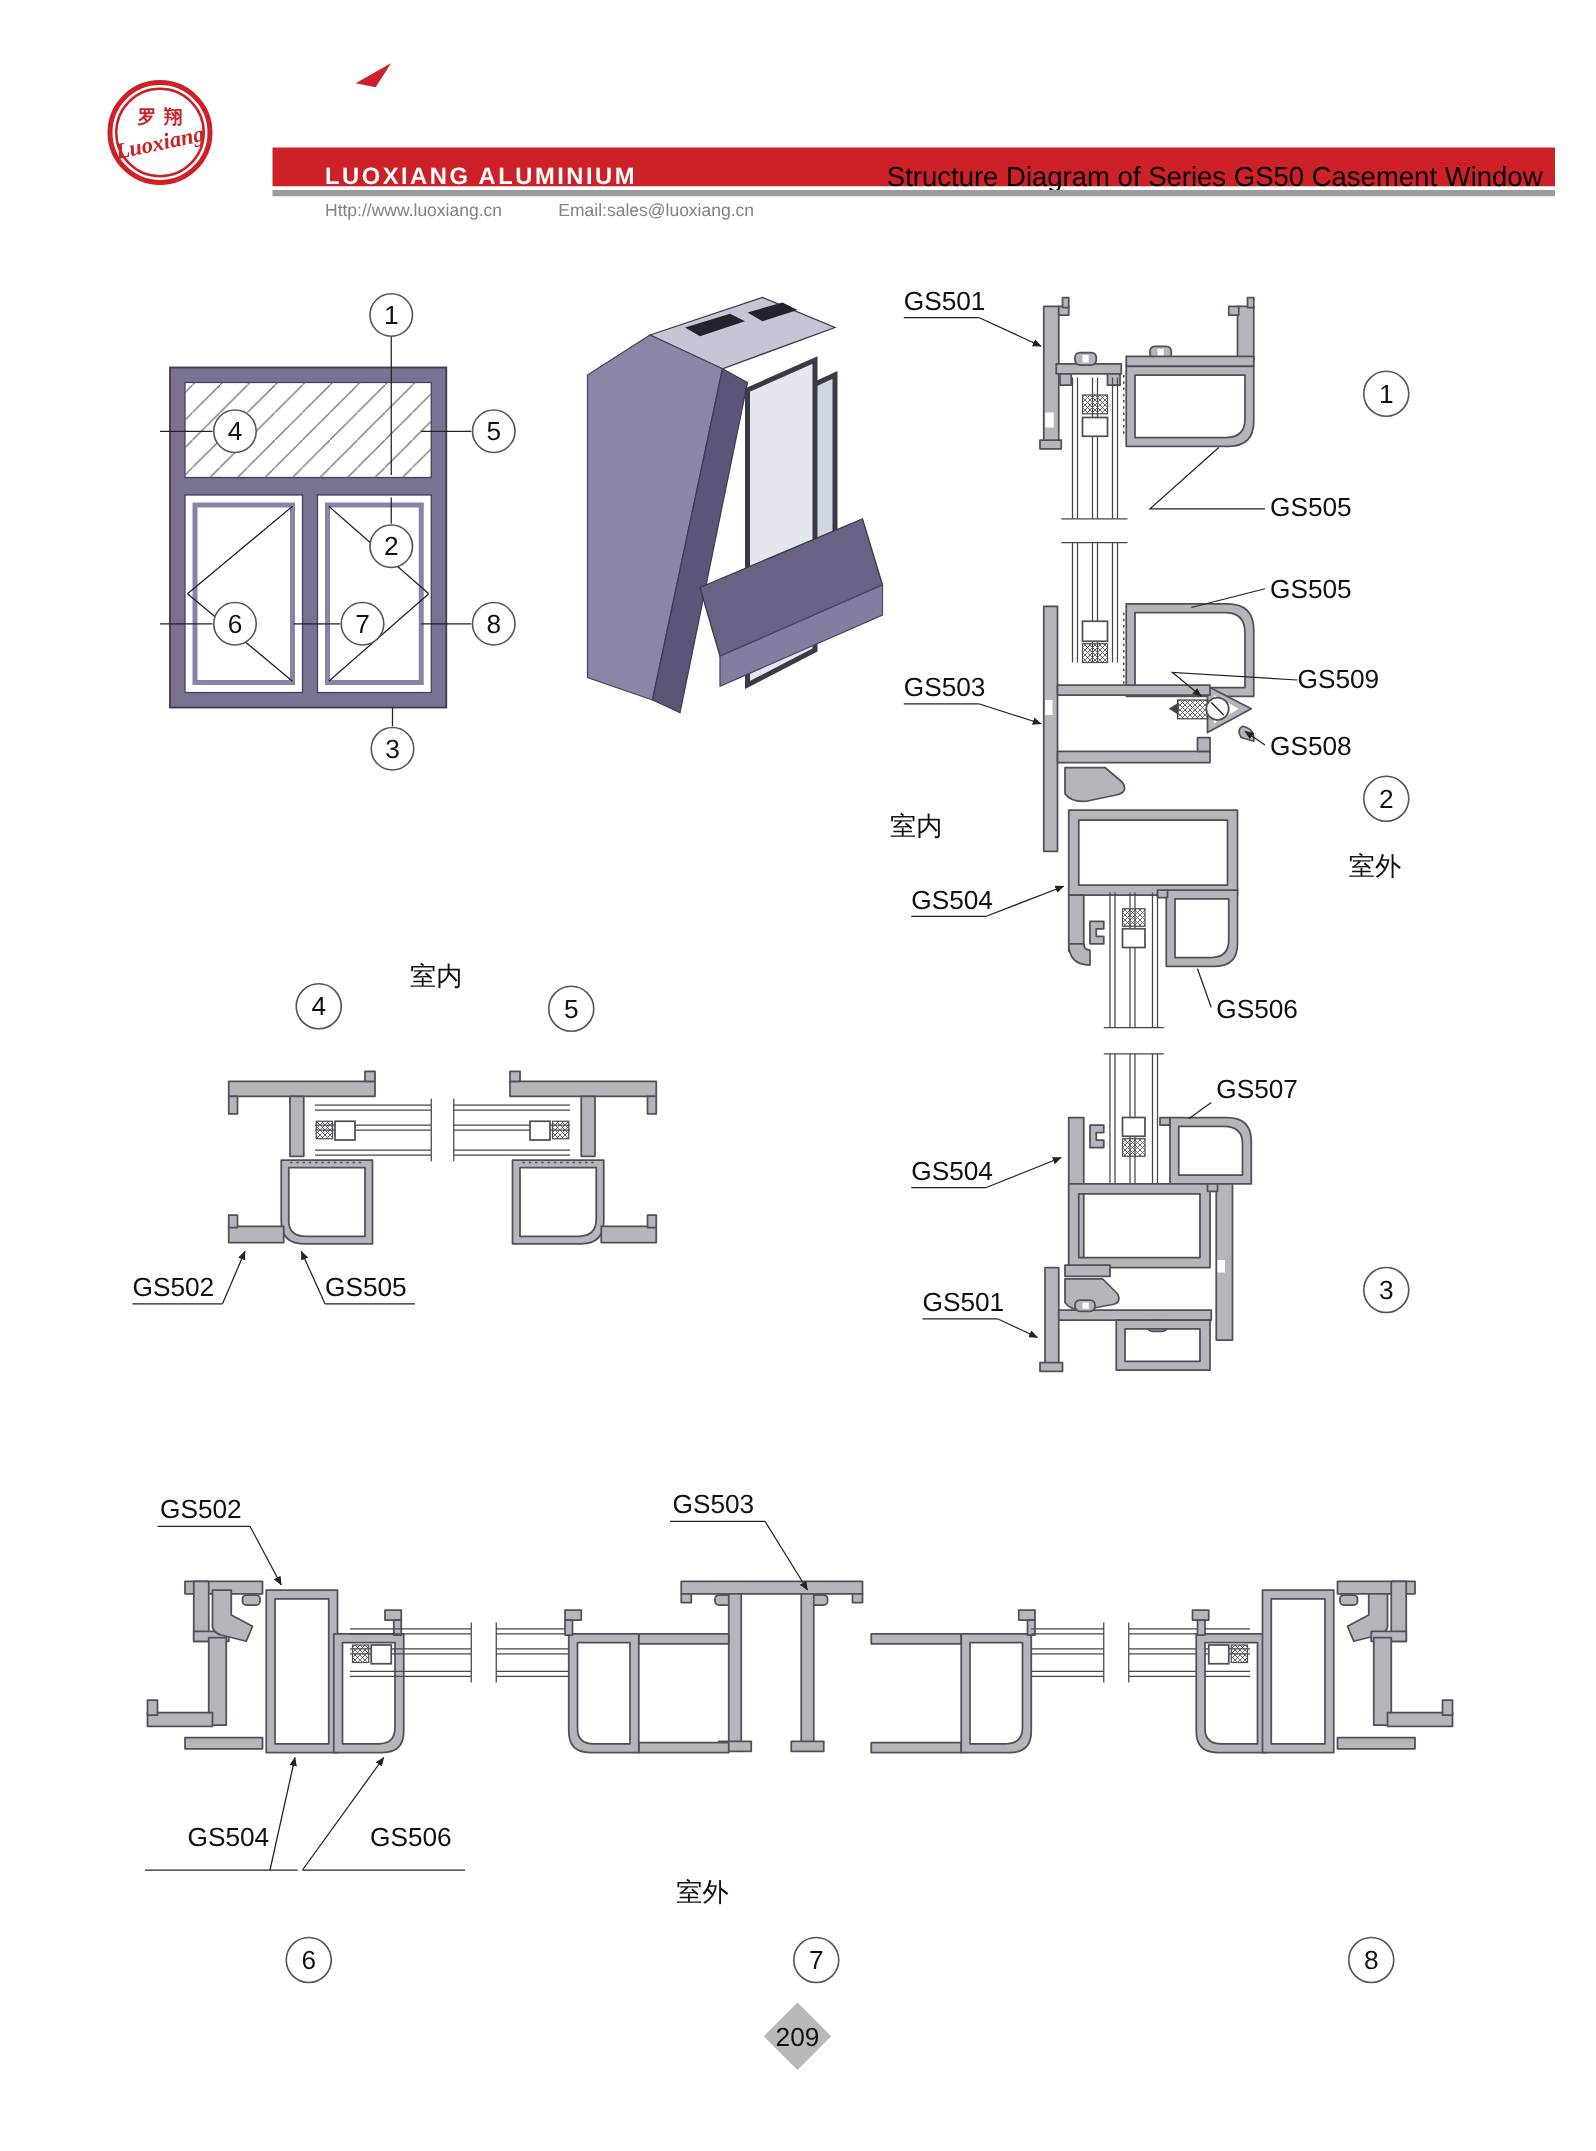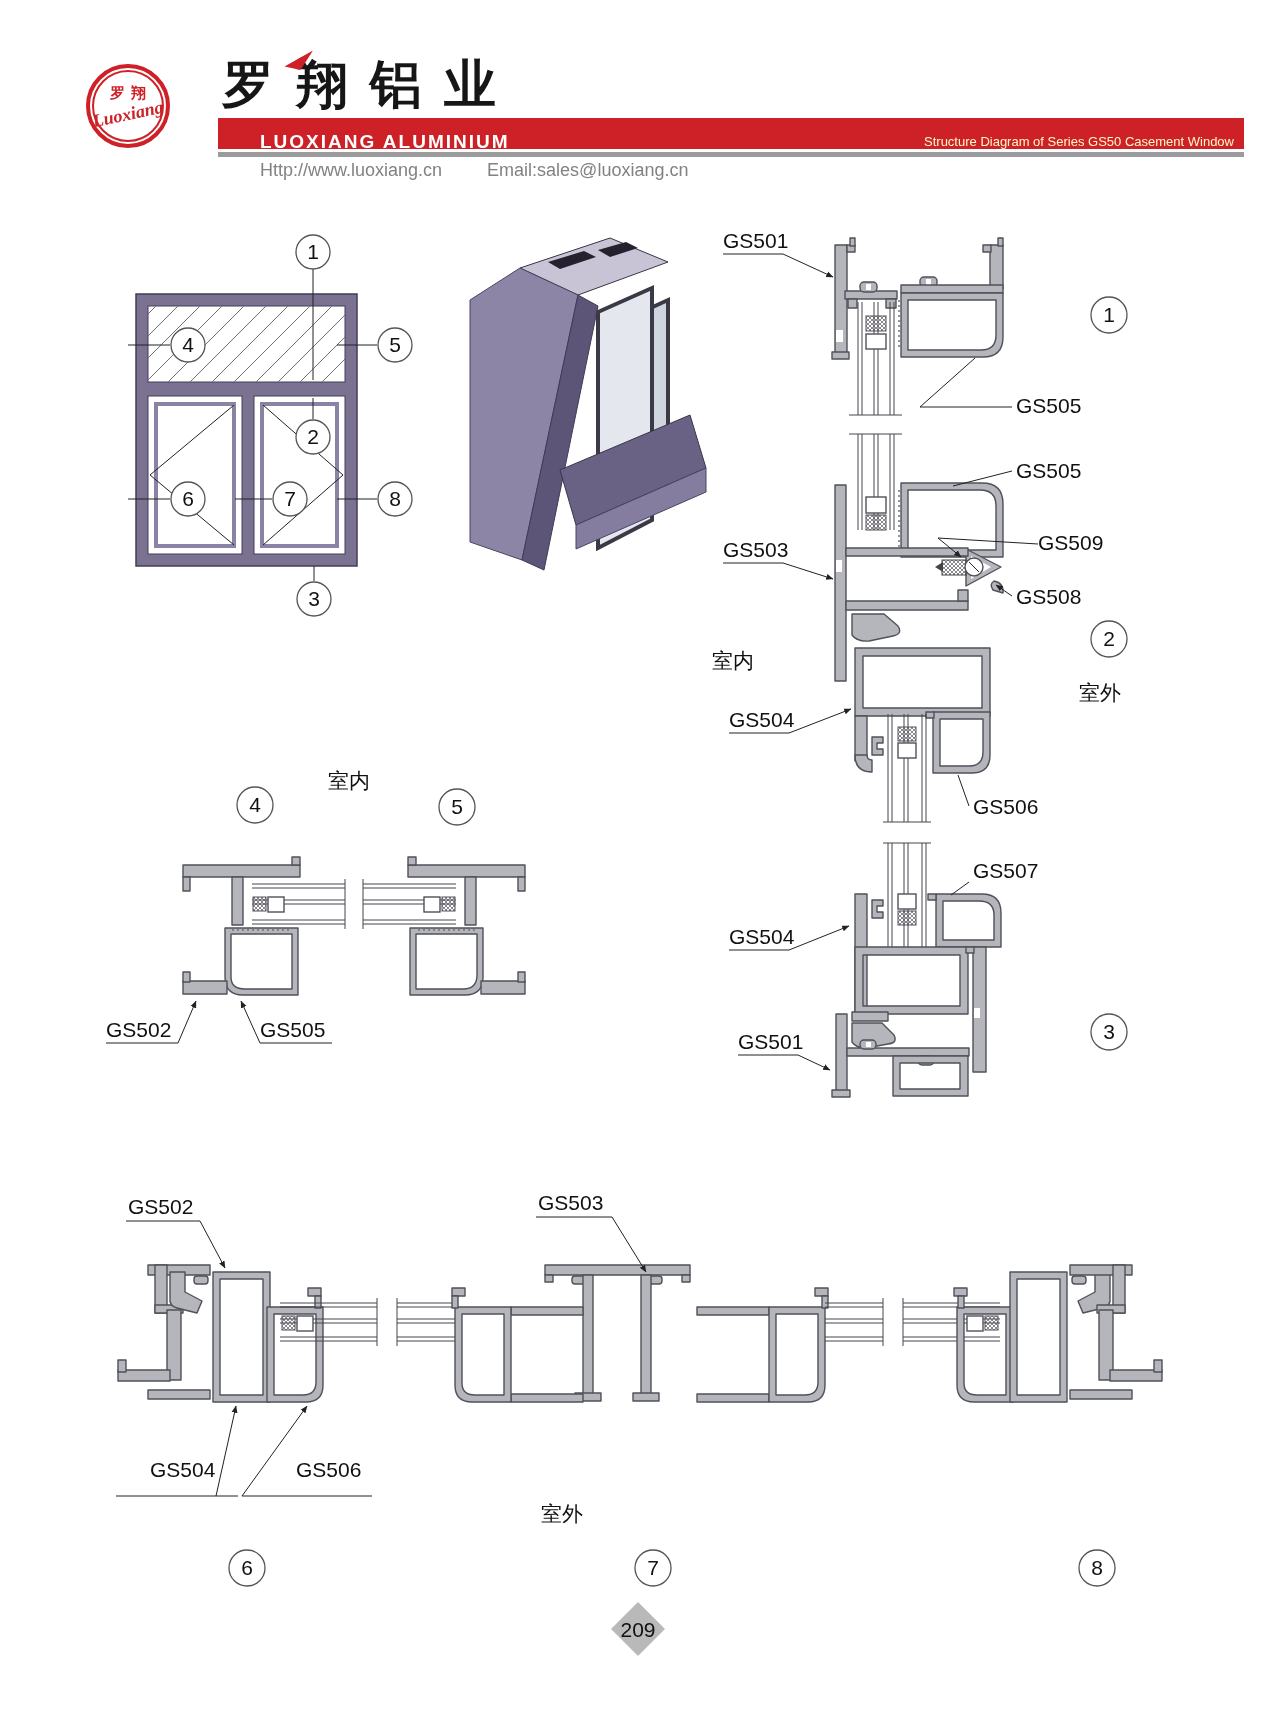--- a/index.html
+++ b/index.html
@@ -16,23 +16,23 @@
                font-size:18px;transform:rotate(-12deg);}
   .company-cn{position:absolute;left:222px;top:50px;font-size:52px;font-weight:900;
               color:#161616;letter-spacing:22px;white-space:nowrap;}
   .red-accent{position:absolute;left:284px;top:52px;width:30px;height:18px;background:#ce2127;
               clip-path:polygon(0 72%,100% 0,52% 100%);transform:rotate(-6deg);}
   .title-cn{position:absolute;right:33px;top:82px;font-size:26px;font-weight:bold;color:#111;}
   .red-bar{position:absolute;left:218px;top:118px;width:1026px;height:31px;background:#ce2127;
            display:flex;align-items:center;justify-content:space-between;
            padding:16px 10px 0 42px;box-sizing:border-box;}
   .company-en{color:#fff;font-weight:bold;font-size:19px;letter-spacing:2px;}
-  .title-en{color:#fef9c3;font-size:13px;}
+  .title-en{color:#000000;font-size:22px;}
   .gray-line{position:absolute;left:218px;top:152px;width:1026px;height:5px;background:#9b9b9b;}
-  .contact{position:absolute;left:260px;top:160px;font-size:18px;color:#828282;}
+  .contact{position:absolute;left:260px;top:160px;font-size:14px;color:#828282;}
   .contact span{margin-right:45px;}
   
   svg text{font-family:"Liberation Sans",sans-serif;}
   .al{fill:#b5b5bc;stroke:#50505a;stroke-width:1.4;stroke-linejoin:round;}
   .rng{fill:#b5b5bc;stroke:#50505a;stroke-width:1.4;fill-rule:evenodd;stroke-linejoin:round;}
   .alw{fill:#fff;stroke:#50505a;stroke-width:1.4;}
   .glz{stroke:#46464e;stroke-width:1;fill:none;}
   .ldr{stroke:#222;stroke-width:1;fill:none;}
   .lbl{font-size:21px;fill:#111;}
   .cjk{font-size:21px;fill:#111;font-family:"DejaVu Sans",sans-serif;}
@@ -43,21 +43,20 @@
 </head>
 <body>
 
 <div class="page">
 
   <div class="logo">
     <div class="inner"></div>
     <div class="logo-cn">罗翔</div>
     <div class="logo-script">Luoxiang</div>
   </div>
-  <div class="company-cn">罗翔铝业</div>
   <div class="red-accent"></div>
   <div class="red-bar">
     <span class="company-en">LUOXIANG ALUMINIUM</span>
     <span class="title-en">Structure Diagram of Series GS50 Casement Window</span>
   </div>
   <div class="gray-line"></div>
   <div class="contact">
     <span>Http://www.luoxiang.cn</span><span>Email:sales@luoxiang.cn</span>
   </div>
 

